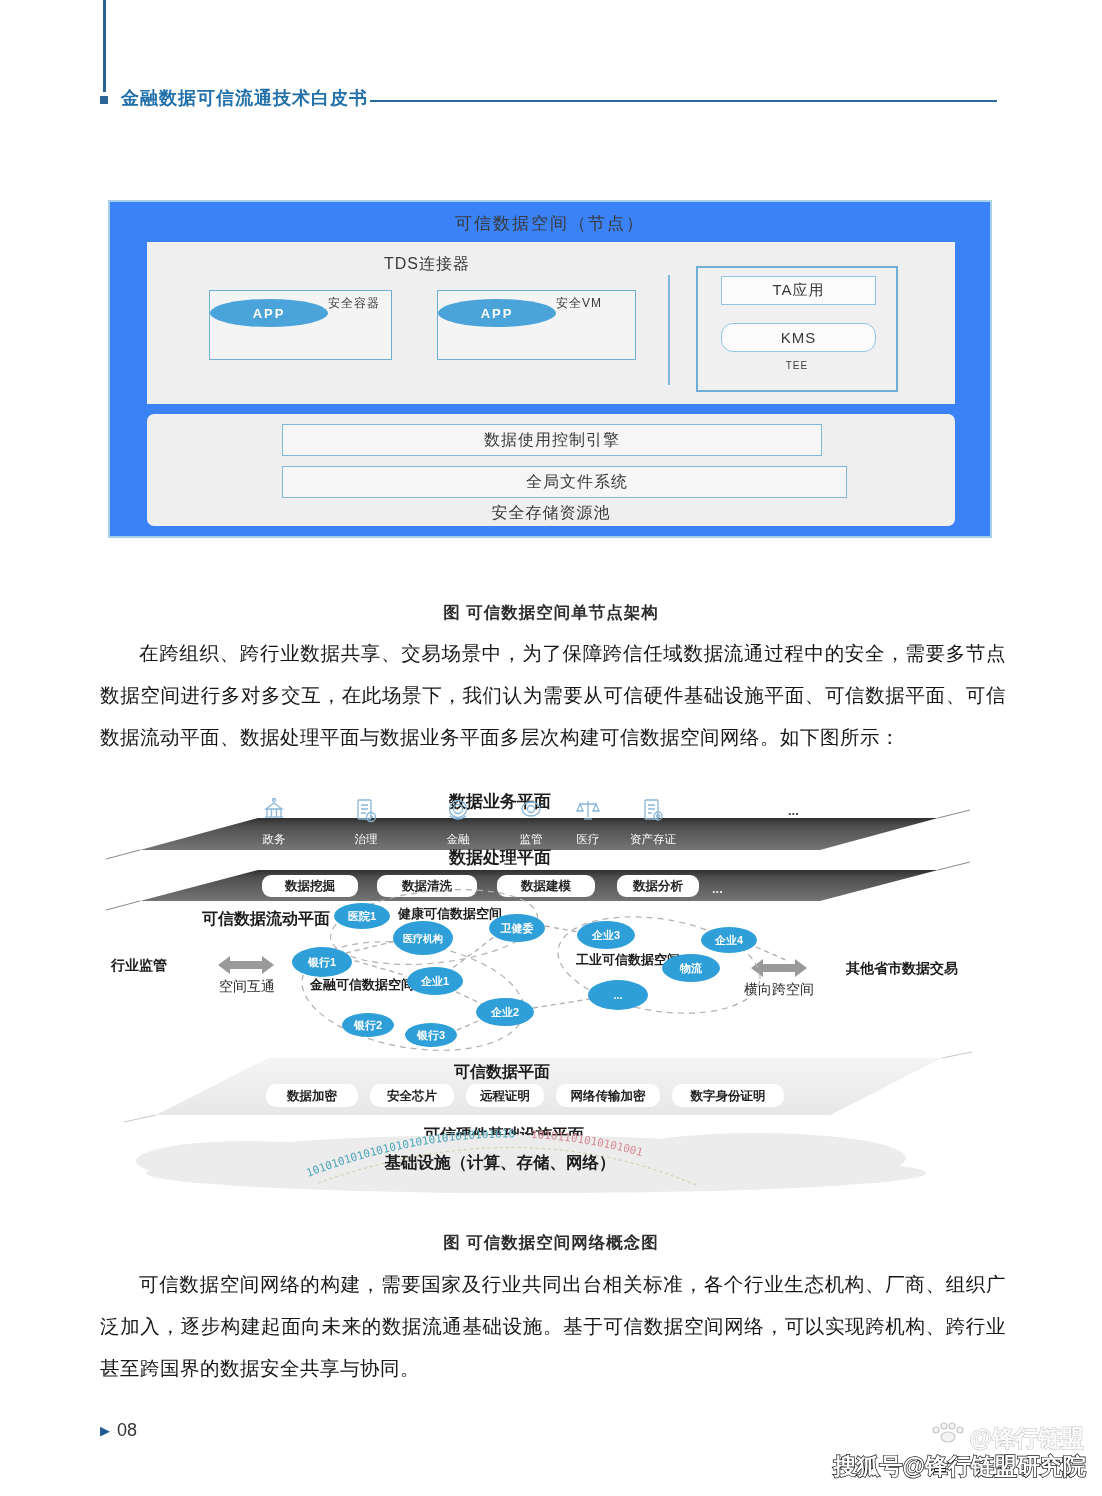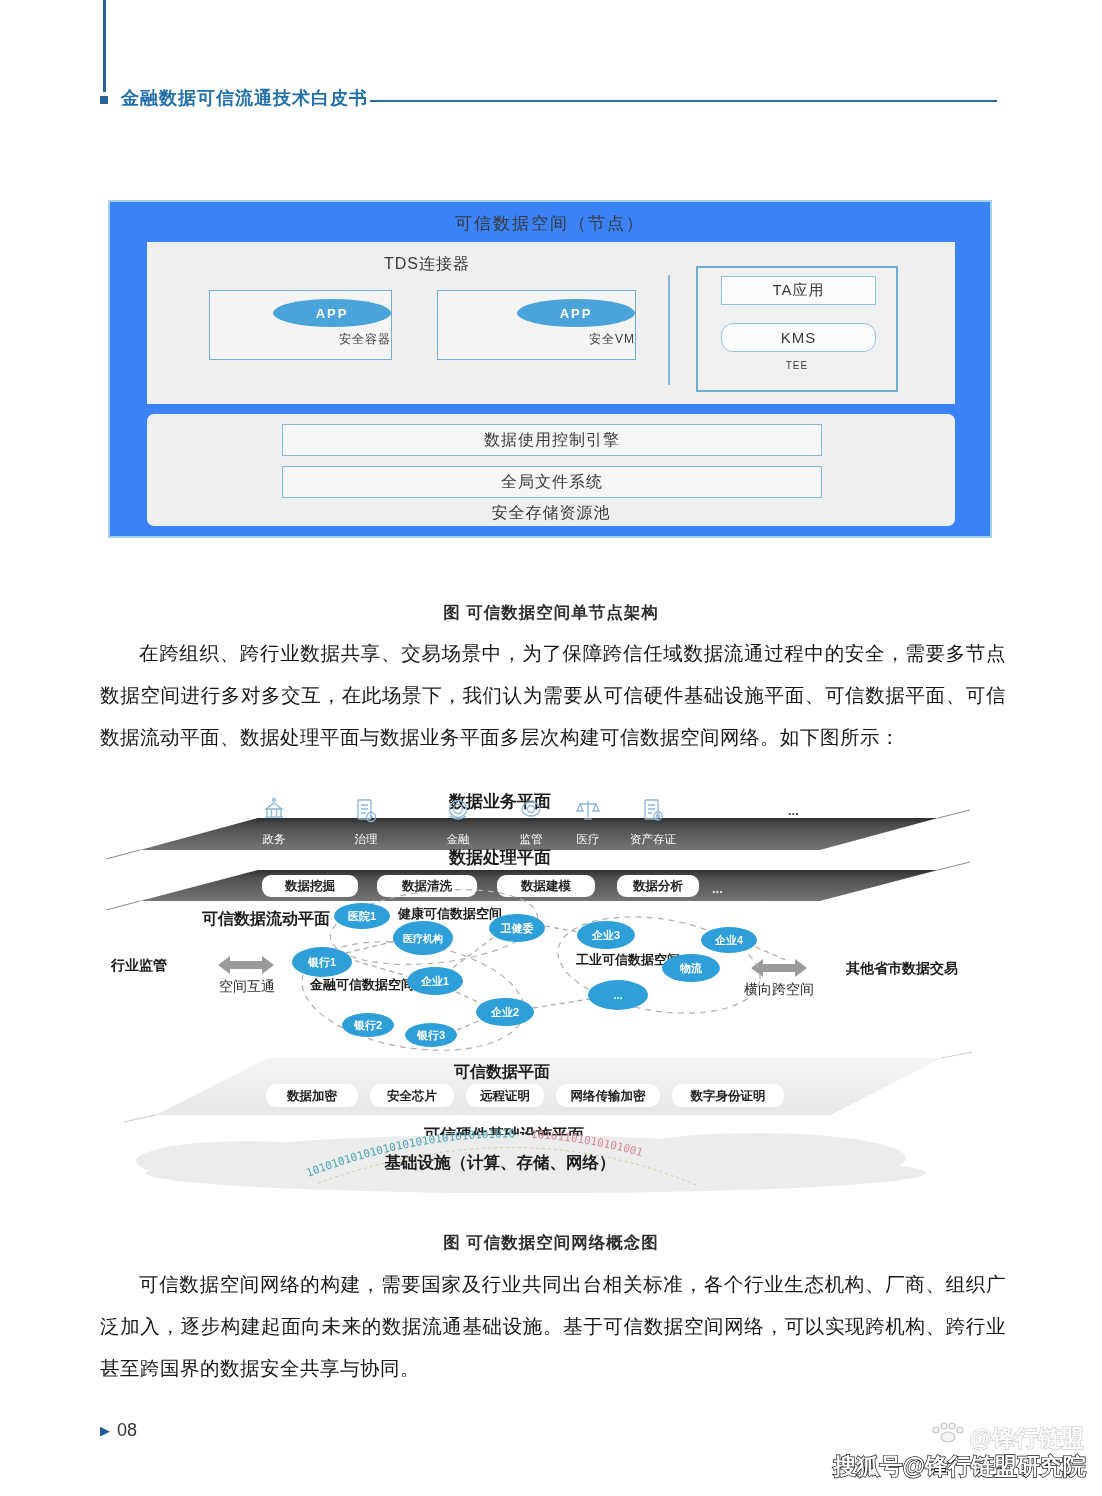--- a/index.html
+++ b/index.html
@@ -12,34 +12,34 @@
   .header-title{position:absolute;left:121px;top:86px;font-size:18px;font-weight:700;color:#2270aa;letter-spacing:1px;}
   .header-rule{position:absolute;left:370px;top:100px;width:627px;height:2px;background:#2a6b9e;}
 
   
   .node-diagram{position:absolute;left:108px;top:200px;width:880px;height:334px;border:2px solid #a5d0e8;background:#3b82f6;}
   .nd-title{position:absolute;left:0;right:0;top:10px;text-align:center;font-size:17px;color:#3a3a3a;letter-spacing:2px;}
   .panel{position:absolute;background:#efeff0;}
   .panel1{left:37px;top:40px;width:808px;height:162px;}
   .panel2{left:37px;top:212px;width:808px;height:112px;border-radius:7px;}
   .tds-label{position:absolute;left:0;width:560px;top:12px;text-align:center;font-size:16px;color:#3a3a3a;letter-spacing:1px;}
-  .sec-box{position:absolute;top:48px;height:68px;border:1px solid #6fafd6;background:#f4f4f5;display:flex;flex-direction:column;align-items:flex-end;}
+  .sec-box{position:absolute;top:48px;height:68px;border:1px solid #6fafd6;background:#f4f4f5;display:flex;align-items:flex-start;}
   .sc-box{left:62px;width:181px;}
   .vm-box{left:290px;width:197px;}
   .app-ellipse{margin-top:8px;width:118px;height:28px;border-radius:50%;background:#4ba4d9;color:#fff;font-size:13px;font-weight:700;letter-spacing:2px;display:flex;align-items:center;justify-content:center;}
   .sec-label{margin-top:4px;font-size:12px;color:#3a3a3a;letter-spacing:1px;}
   .tds-divider{position:absolute;left:521px;top:33px;width:2px;height:110px;background:#7fb8dc;}
   .tee-box{position:absolute;left:549px;top:24px;width:198px;height:122px;border:2px solid #6fafd6;background:#f0f0f1;}
   .tee-inner{position:absolute;left:23px;right:20px;height:27px;border:1px solid #8ec6e4;background:#fbfbfb;display:flex;align-items:center;justify-content:center;font-size:15px;color:#3a3a3a;letter-spacing:1px;}
   .ta-box{top:8px;}
   .kms-box{top:55px;border-radius:12px;}
   .tee-label{position:absolute;left:0;right:0;top:92px;text-align:center;font-size:10px;color:#3a3a3a;letter-spacing:1px;}
   .wide-box{position:absolute;left:135px;width:538px;height:30px;border:1px solid #7fb8dc;background:#f6f6f7;display:flex;align-items:center;justify-content:center;font-size:16px;color:#3a3a3a;letter-spacing:1px;}
   .engine-box{top:10px;}
-  .fs-box{top:52px;}
+  .fs-box{top:52px;padding-left:25px;}
   .pool-label{position:absolute;left:0;right:0;top:89px;text-align:center;font-size:16px;color:#3a3a3a;letter-spacing:1px;}
 
   .fig-caption{position:absolute;left:0;right:0;text-align:center;font-size:16.5px;font-weight:600;color:#2d2d2d;letter-spacing:1px;margin-top:32px;}
   .caption1{top:570px;}
   .caption2{top:1200px;}
 
   .para{position:absolute;left:100px;width:906px;font-size:19.5px;line-height:42px;color:#161616;text-align:justify;text-indent:2em;letter-spacing:0.5px;}
   .para1{top:612px;}
   .para2{top:1243px;}
 

